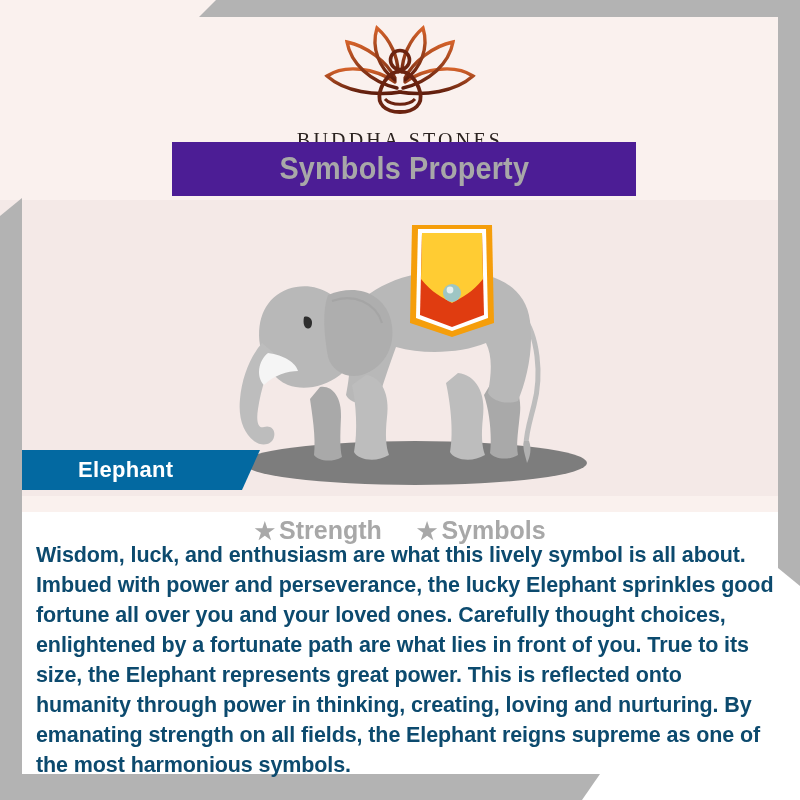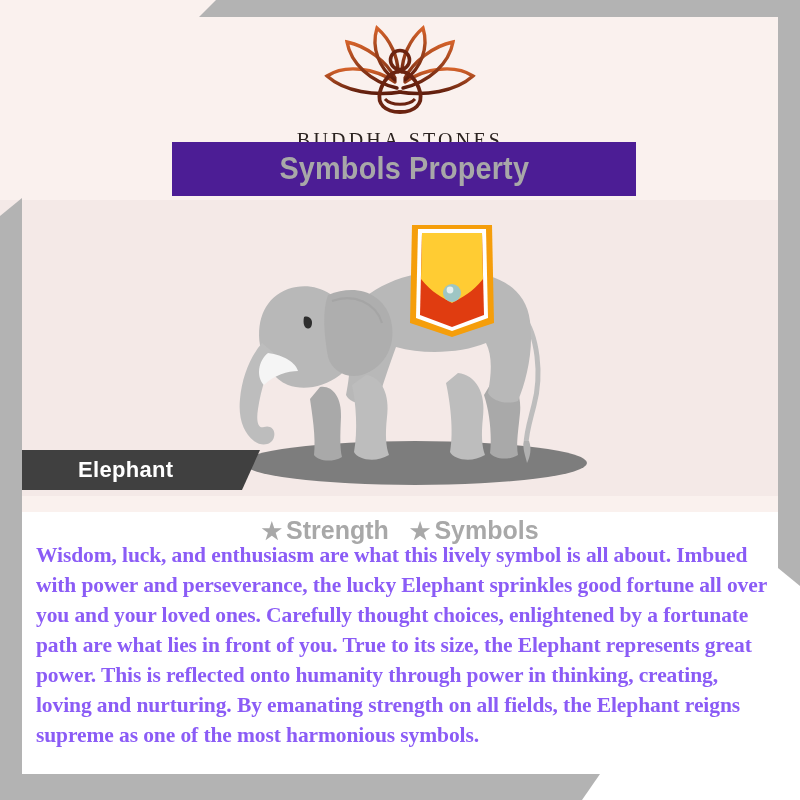--- a/index.html
+++ b/index.html
@@ -119,21 +119,21 @@
     position: absolute;
     left: 200px; top: 205px;
     width: 420px; height: 290px;
   }
 
   
   .name-tag {
     position: absolute;
     left: 22px; top: 450px;
     width: 238px; height: 40px;
-    background: #404040;
+    background: #0369a1;
     clip-path: polygon(0 0, 238px 0, 220px 40px, 0 40px);
     display: flex;
     align-items: center;
   }
   .name-tag-label {
     margin-left: 56px;
     font-size: 22px;
     font-weight: bold;
     color: #ffffff;
     letter-spacing: 0.3px;
@@ -146,34 +146,34 @@
     width: 800px;
     text-align: center;
     color: #a8a8a8;
     font-family: "Liberation Sans Narrow", "Liberation Sans", sans-serif;
     font-size: 25px;
     font-weight: bold;
     white-space: nowrap;
   }
   .trait {
     display: inline-block;
-    margin: 0 7px;
+    margin: 0 14px;
   }
   .trait .star { font-size: 23px; margin-right: 4px; }
 
   
   .description {
     position: absolute;
     left: 36px; top: 540px;
     width: 742px;
-    font-family: Liberation Serif, serif;
+    font-family: Liberation Sans, sans-serif;
     font-size: 21.5px;
     font-weight: bold;
     line-height: 30px;
-    color: #8b5cf6;
+    color: #0c4a6e;
     letter-spacing: -0.1px;
   }
 </style>
 </head>
 <body>
 
 <div id="page">
 
   <div class="band-header"></div>
   <div class="band-image"></div>

